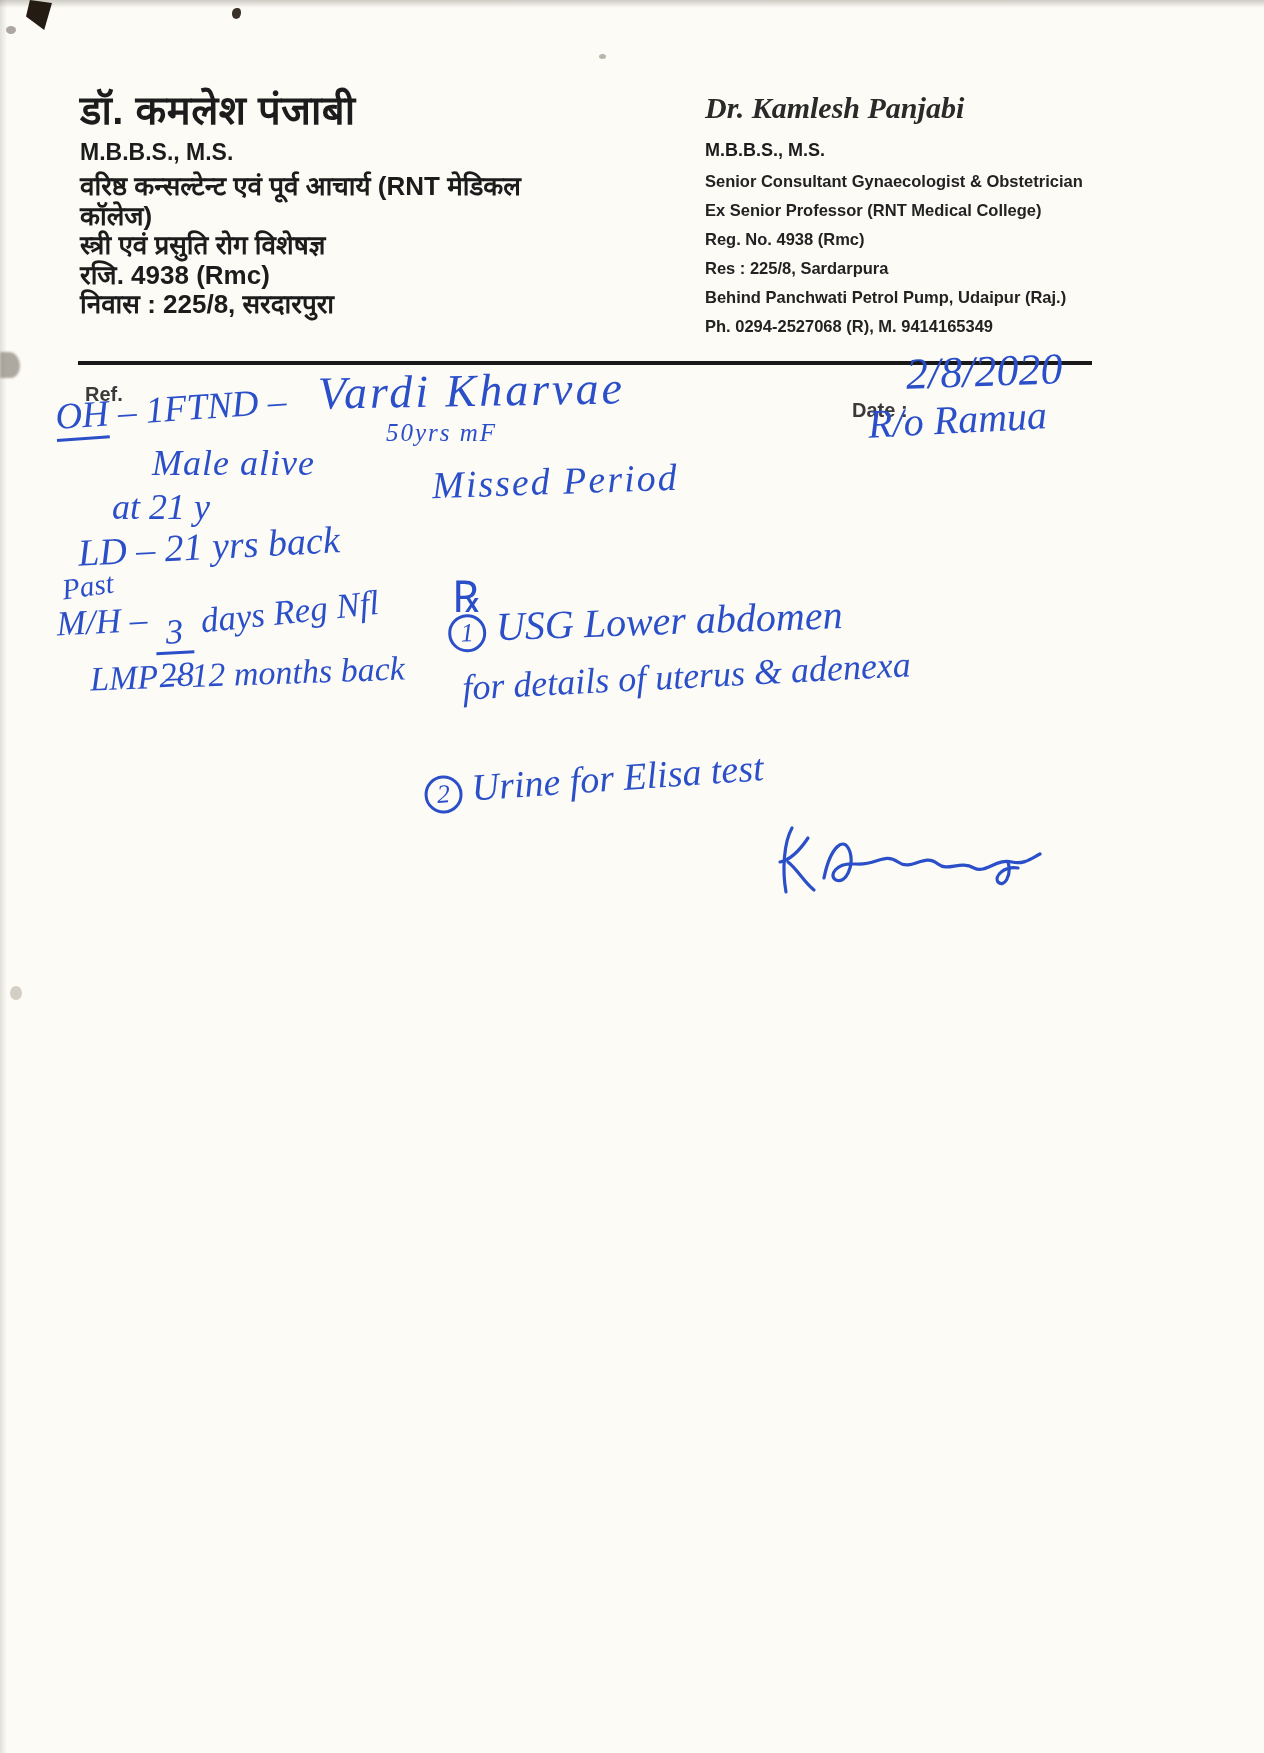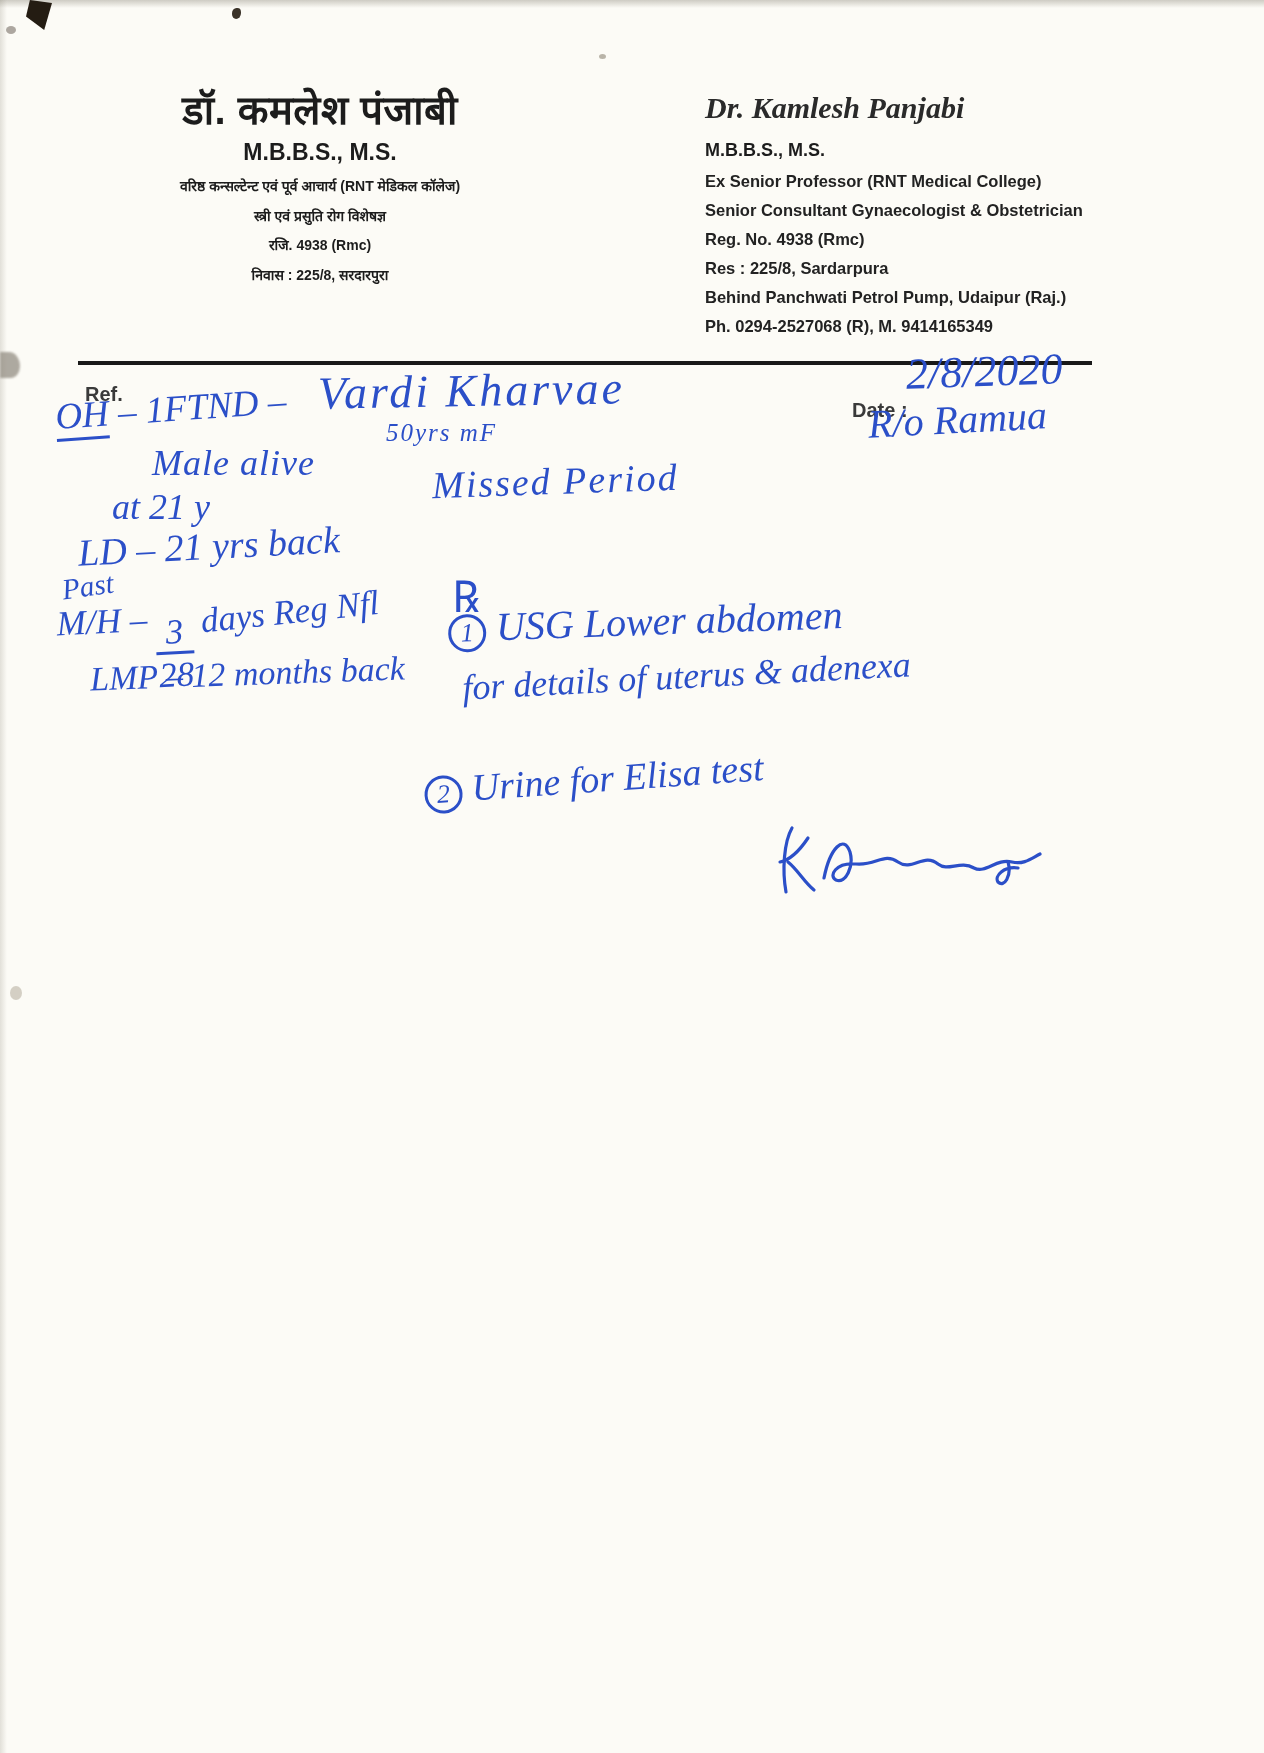--- a/index.html
+++ b/index.html
@@ -16,24 +16,24 @@
   .corner-mark{left:26px;top:0;width:26px;height:30px;background:#241c12;
     clip-path:polygon(15% 0,100% 10%,70% 100%,0 55%);}
   .corner-mark2{left:6px;top:26px;width:10px;height:8px;background:#6b635a;border-radius:50%;opacity:.55;}
   .speck-top{left:232px;top:8px;width:9px;height:11px;background:#3a3228;border-radius:50% 40% 55% 45%;}
   .speck-mid{left:599px;top:54px;width:7px;height:5px;background:#b9b4a8;border-radius:50%;}
   .smudge-left{left:0px;top:352px;width:20px;height:26px;background:#8d877c;opacity:.7;
     border-radius:0 60% 50% 0;filter:blur(1px);}
   .speck-low{left:10px;top:986px;width:12px;height:14px;background:#c9c4b8;border-radius:50%;opacity:.8;}
 
   
-  .lh-left{position:absolute;left:80px;top:86px;width:480px;text-align:center;}
+  .lh-left{position:absolute;left:80px;top:86px;width:480px;}
   .lh-left .name{font-size:40px;font-weight:800;letter-spacing:.5px;line-height:48px;}
   .lh-left .degree{font-size:23px;font-weight:700;margin-top:4px;line-height:28px;}
-  .lh-left .line{font-size:14px;font-weight:700;line-height:29.5px;}
+  .lh-left .line{font-size:26px;font-weight:700;line-height:29.5px;}
   .lh-left .gap{height:6px;}
 
   .lh-right{position:absolute;left:705px;top:88px;width:400px;}
   .lh-right .name{font-family:"Liberation Serif",serif;font-style:italic;font-weight:700;
     font-size:30px;line-height:40px;color:#2a2a2a;}
   .lh-right .degree{font-size:18px;font-weight:700;margin-top:10px;line-height:24px;}
   .lh-right .line{font-size:16.5px;font-weight:700;line-height:29px;color:#222;}
   .lh-right .gap{height:5px;}
 
   .rule{position:absolute;left:78px;top:361px;width:1014px;height:4px;background:#191919;}
@@ -72,22 +72,22 @@
     <div class="line">वरिष्ठ कन्सल्टेन्ट एवं पूर्व आचार्य (RNT मेडिकल कॉलेज)</div>
     <div class="line">स्त्री एवं प्रसुति रोग विशेषज्ञ</div>
     <div class="line">रजि. 4938 (Rmc)</div>
     <div class="line">निवास : 225/8, सरदारपुरा</div>
   </div>
 
   <div class="lh-right">
     <div class="name">Dr. Kamlesh Panjabi</div>
     <div class="degree">M.B.B.S., M.S.</div>
     <div class="gap"></div>
+    <div class="line">Senior Consultant Gynaecologist &amp; Obstetrician</div>
     <div class="line">Ex Senior Professor (RNT Medical College)</div>
-    <div class="line">Senior Consultant Gynaecologist &amp; Obstetrician</div>
     <div class="line">Reg. No. 4938 (Rmc)</div>
     <div class="line">Res : 225/8, Sardarpura</div>
     <div class="line">Behind Panchwati Petrol Pump, Udaipur (Raj.)</div>
     <div class="line">Ph. 0294-2527068 (R), M. 9414165349</div>
   </div>
 
   <div class="rule"></div>
 
   <div class="ref-label">Ref.</div>
   <div class="date-label">Date :</div>

